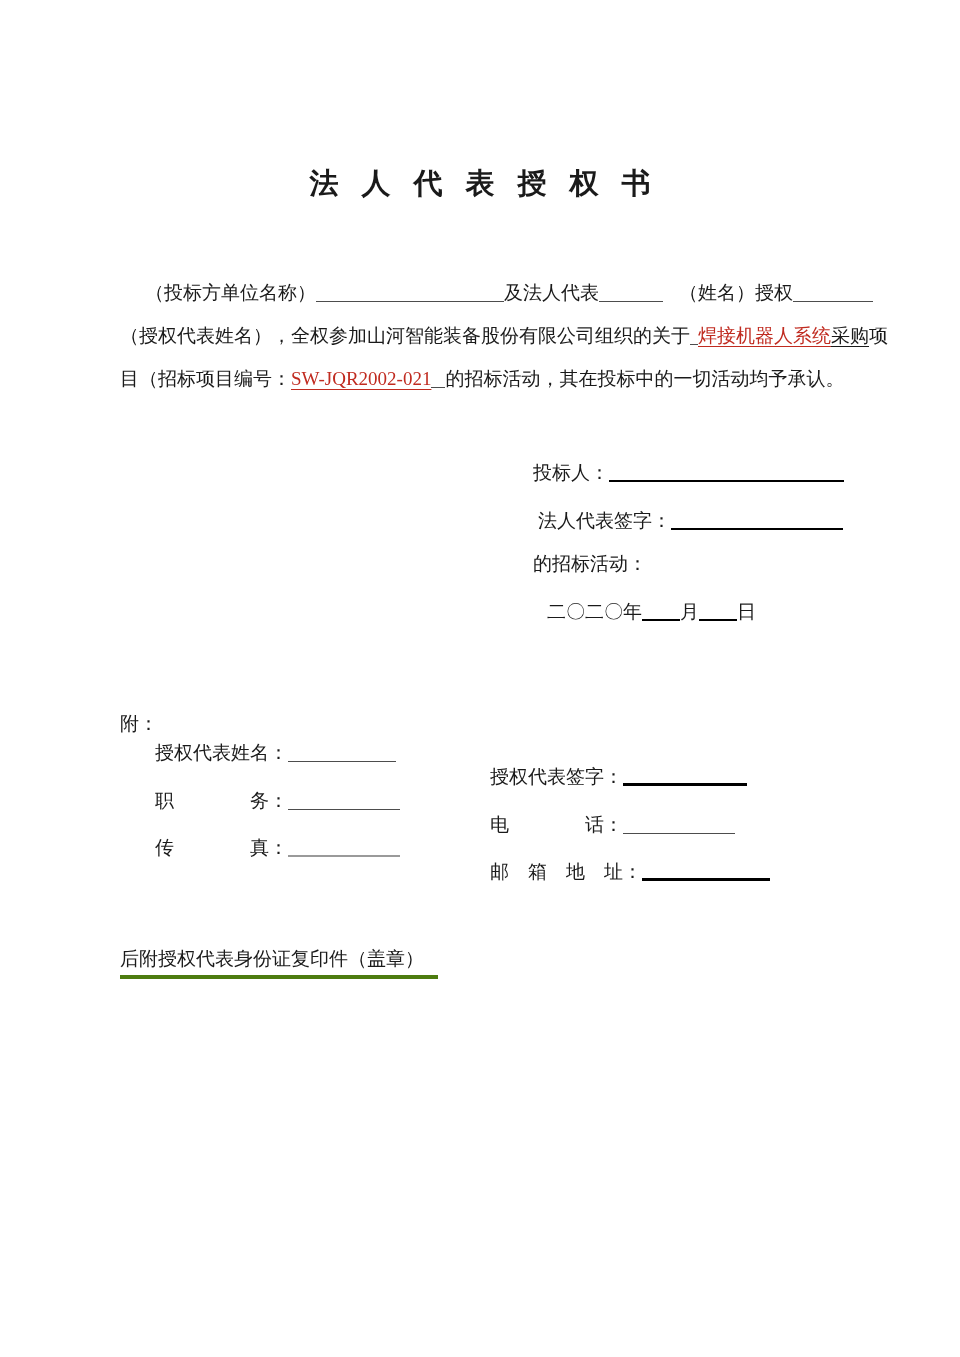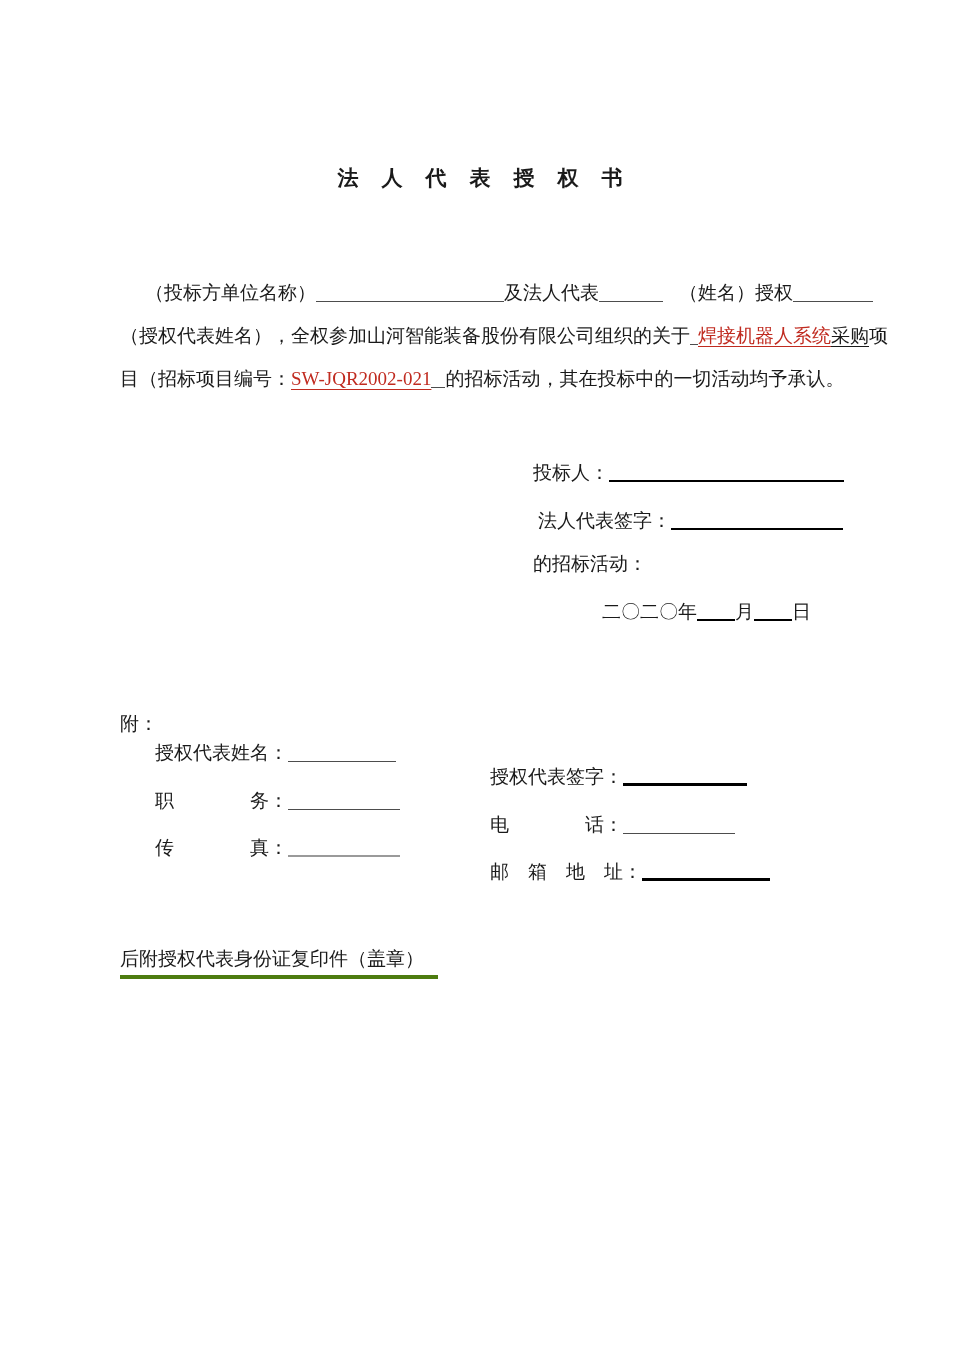--- a/index.html
+++ b/index.html
@@ -13,21 +13,21 @@
     color: #1a1a1a;
     font-size: 19px;
     overflow: hidden;
   }
   .abs { position: absolute; white-space: nowrap; }
 
   .doc-title {
     top: 164px; left: 0; width: 100%;
     text-align: center;
     font-weight: 700;
-    font-size: 21px;
+    font-size: 29px;
     letter-spacing: 23px;
     text-indent: 23px;
   }
 
   .salutation { top: 216px; left: 120px; }
 
   .p-line1 { top: 280px; left: 145px; }
   .p-line2 { top: 323px; left: 120px; }
   .p-line3 { top: 366px; left: 120px; }
 
@@ -59,21 +59,21 @@
     text-decoration: underline;
     text-underline-offset: 4px;
     text-decoration-thickness: 1px;
   }
 
   .gap-before { margin-left: 16px; }
 
   .sig-bidder { top: 460px; left: 533px; }
   .sig-sign   { top: 508px; left: 538px; }
   .sig-seal   { top: 551px; left: 533px; }
-  .sig-date   { top: 599px; left: 602px; }
+  .sig-date   { top: 599px; left: 547px; }
 
   .attach-heading { top: 711px; left: 120px; }
   .frow  { left: 0; width: 960px; height: 28px; }
   .frow1 { top: 740px; } .frow2 { top: 788px; } .frow3 { top: 835px; }
   .col1 { position: absolute; left: 155px; white-space: nowrap; }
   .col2 { position: absolute; left: 490px; white-space: nowrap; margin-top: 24px; }
 
   .footer-note { top: 946px; left: 120px; }
   .footer-underline {
     display: inline-block;

